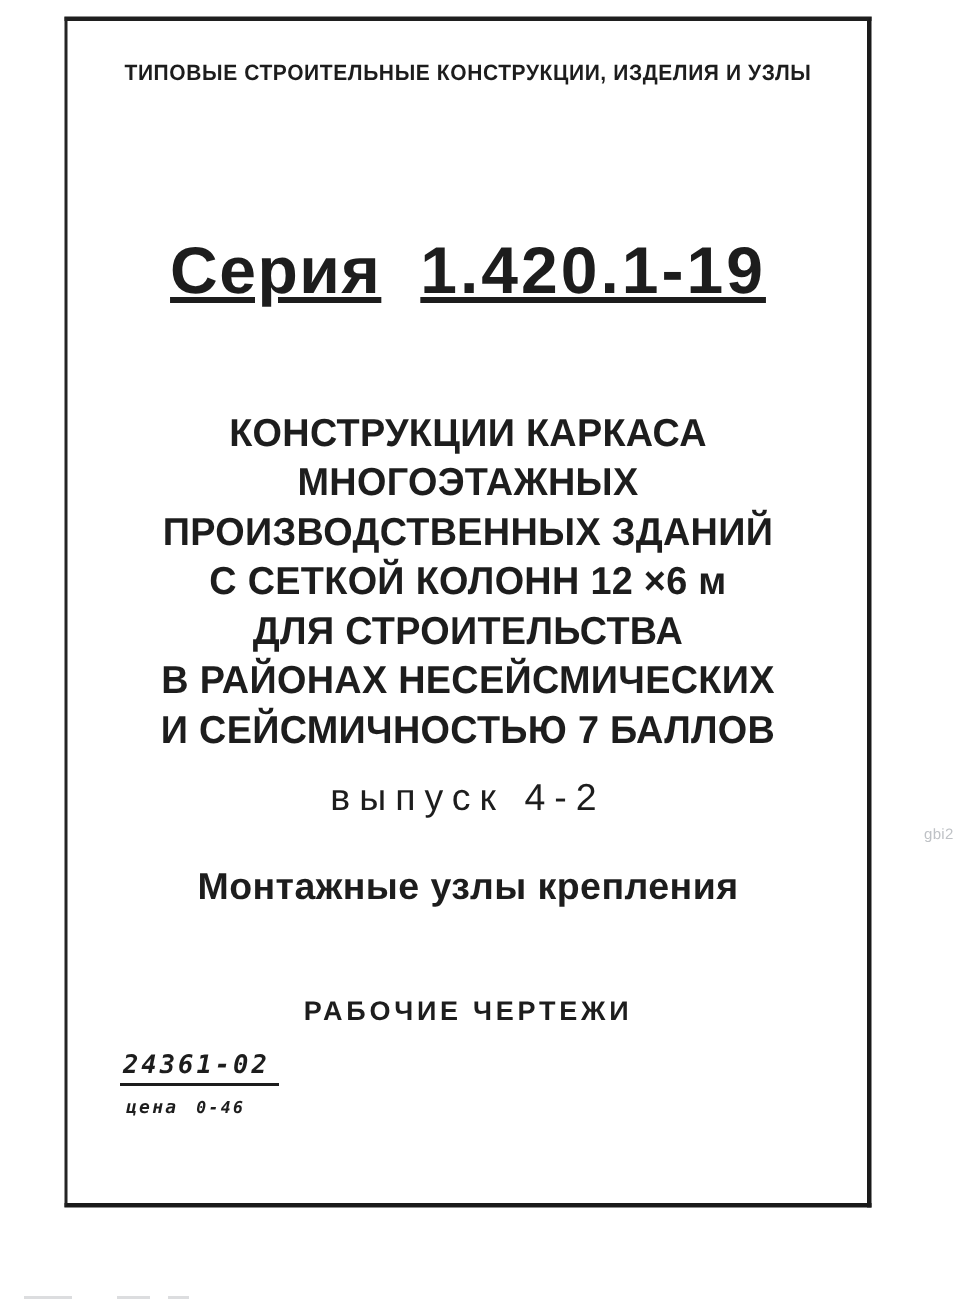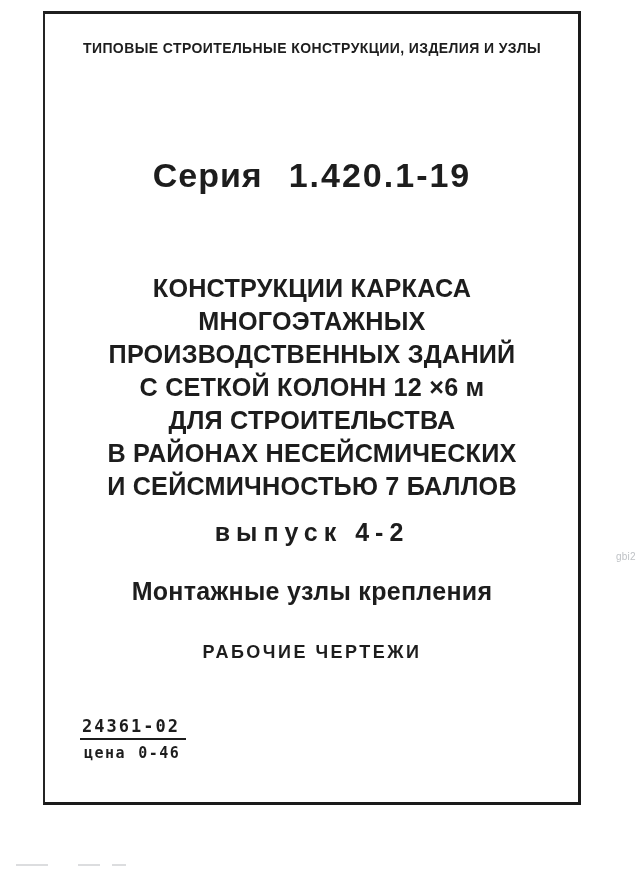--- a/index.html
+++ b/index.html
@@ -37,82 +37,84 @@
   }
   .header-line {
     top: 40px;
     font-size: 14px;
     font-weight: 600;
     letter-spacing: 0.4px;
     transform: scaleY(1.05);
   }
   .series-line {
     top: 156px;
-    font-size: 34px;
+    font-size: 44px;
     font-weight: 700;
     letter-spacing: 1px;
     white-space: nowrap;
+    text-decoration: underline;
   }
   .series-num {
     margin-left: 26px;
     letter-spacing: 2px;
   }
   .title-block {
     top: 272px;
     font-size: 26px;
     font-weight: 700;
     line-height: 33px;
     letter-spacing: 0.2px;
     transform: scaleX(0.97);
   }
   .issue-line {
     top: 518px;
     font-size: 25px;
-    font-weight: 700;
+    font-weight: 400;
     letter-spacing: 6px;
   }
   .subtitle-block {
     top: 576px;
     font-size: 25px;
     font-weight: 700;
     line-height: 31px;
     letter-spacing: 0.3px;
   }
   .doctype-line {
-    top: 642px;
+    top: 664px;
     font-size: 18px;
     font-weight: 700;
     letter-spacing: 2.5px;
   }
   .stamp {
     position: absolute;
     left: 80px;
-    top: 716px;
+    top: 700px;
     font-family: "DejaVu Sans Mono", monospace;
+    font-style: italic;
   }
   .stamp-code {
     display: inline-block;
     font-size: 17px;
     font-weight: 700;
     letter-spacing: 2px;
     border-bottom: 2.5px solid #1d1d1d;
     padding: 0 6px 2px 2px;
   }
   .stamp-price {
     margin-top: 3px;
     padding-left: 4px;
     white-space: nowrap;
   }
   .price-label {
-    font-size: 15px;
+    font-size: 12px;
     font-weight: 700;
     letter-spacing: 1.5px;
   }
   .price-value {
-    font-size: 15px;
+    font-size: 11px;
     font-weight: 700;
     letter-spacing: 1.5px;
     margin-left: 12px;
   }
   .watermark {
     position: absolute;
     left: 616px;
     top: 551px;
     font-size: 10px;
     color: #bfc2c6;

